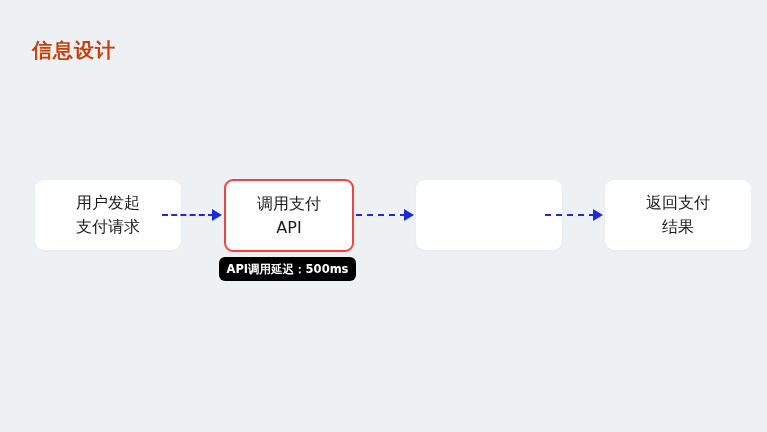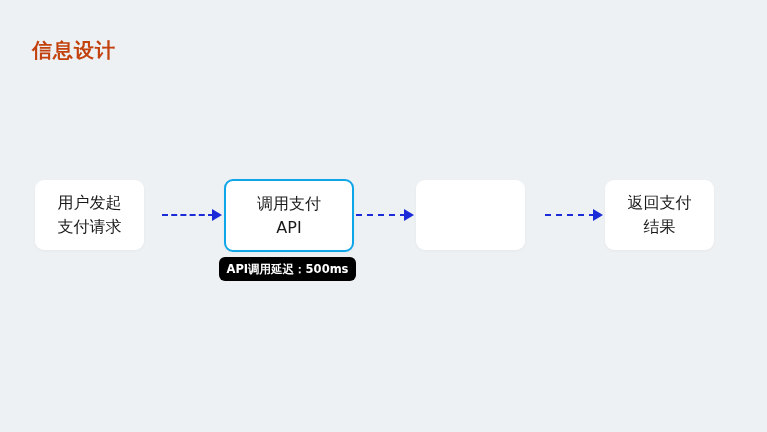--- a/index.html
+++ b/index.html
@@ -6,28 +6,28 @@
   body {
     width:767px; height:432px; overflow:hidden; position:relative;
     background:#eef1f4;
     font-family:"DejaVu Sans","Liberation Sans",sans-serif;
   }
   .title {
     position:absolute; left:32px; top:37px;
     font-size:20px; font-weight:bold; color:#c2410c; letter-spacing:1px;
   }
   .box {
-    position:absolute; top:180px; width:109px; height:70px;
+    position:absolute; top:180px; width:146px; height:70px;
     background:#fff; border-radius:9px;
     display:flex; flex-direction:column; align-items:center; justify-content:center;
     font-size:16px; color:#1a1a1a; line-height:24px; text-align:center;
     box-shadow:0 1px 3px rgba(0,0,0,0.04);
     box-sizing:border-box;
   }
-  .box.hl { border:2px solid #0ea5e9; left:224px; top:179px; width:130px; height:73px; font-weight:500; }
+  .box.hl { border:2px solid #ef4444; left:224px; top:179px; width:130px; height:73px; font-weight:500; }
   .b1 { left:35px; }
   .b3 { left:416px; }
   .b4 { left:605px; }
   .arrow { position:absolute; top:214px; height:2px; }
   .arrow .line {
     position:absolute; left:0; top:0; height:0; border-top:2px dashed #1b2bd8;
   }
   .arrow .head {
     position:absolute; top:-5px; width:0; height:0;
     border-left:10px solid #1b2bd8; border-top:6px solid transparent; border-bottom:6px solid transparent;

